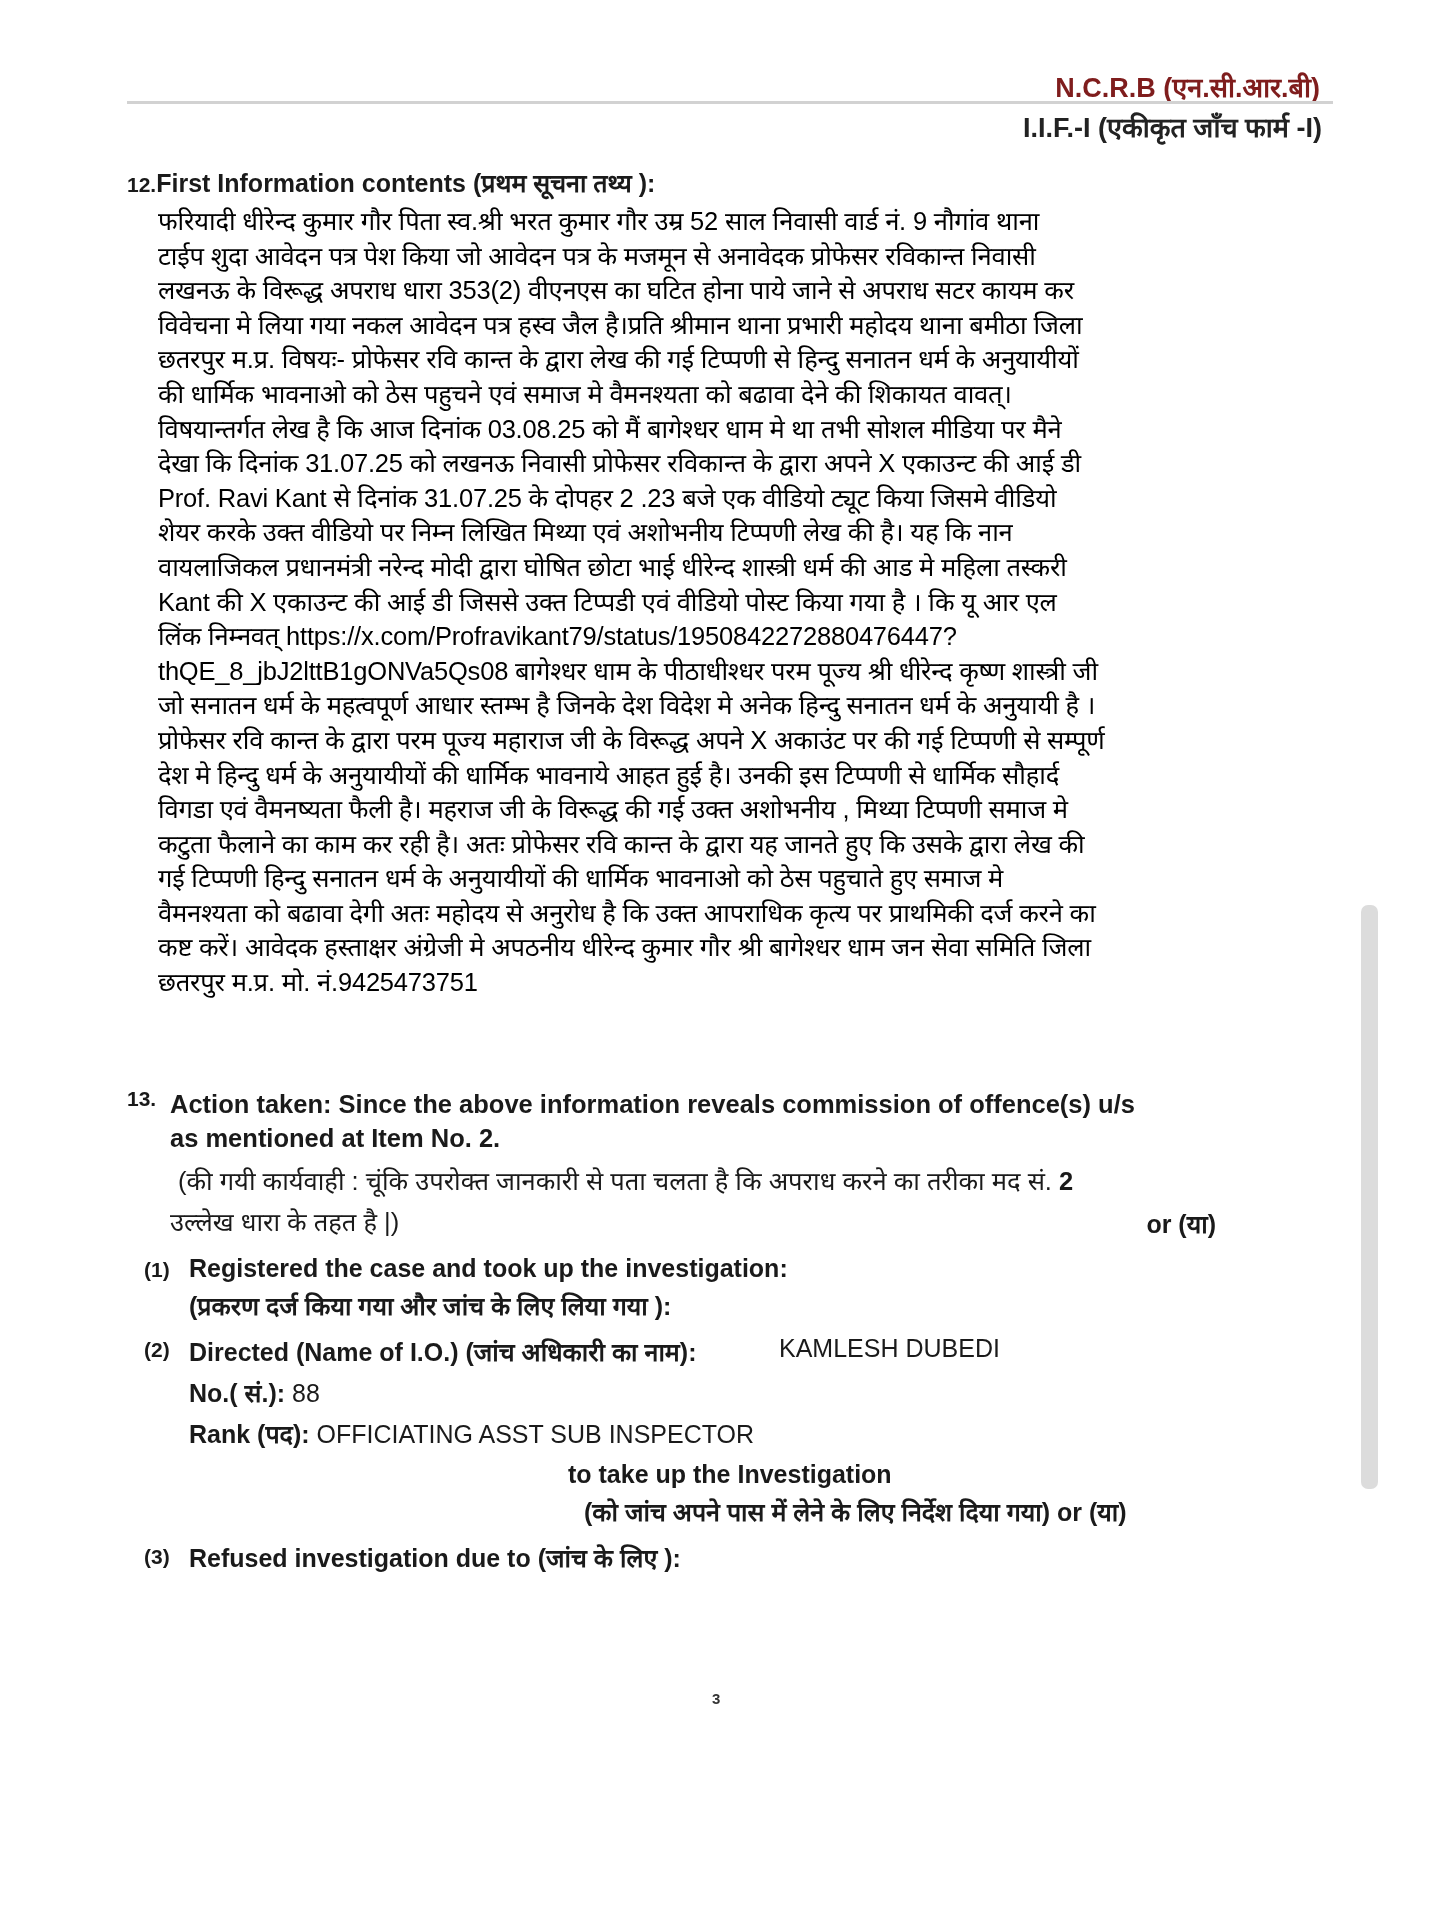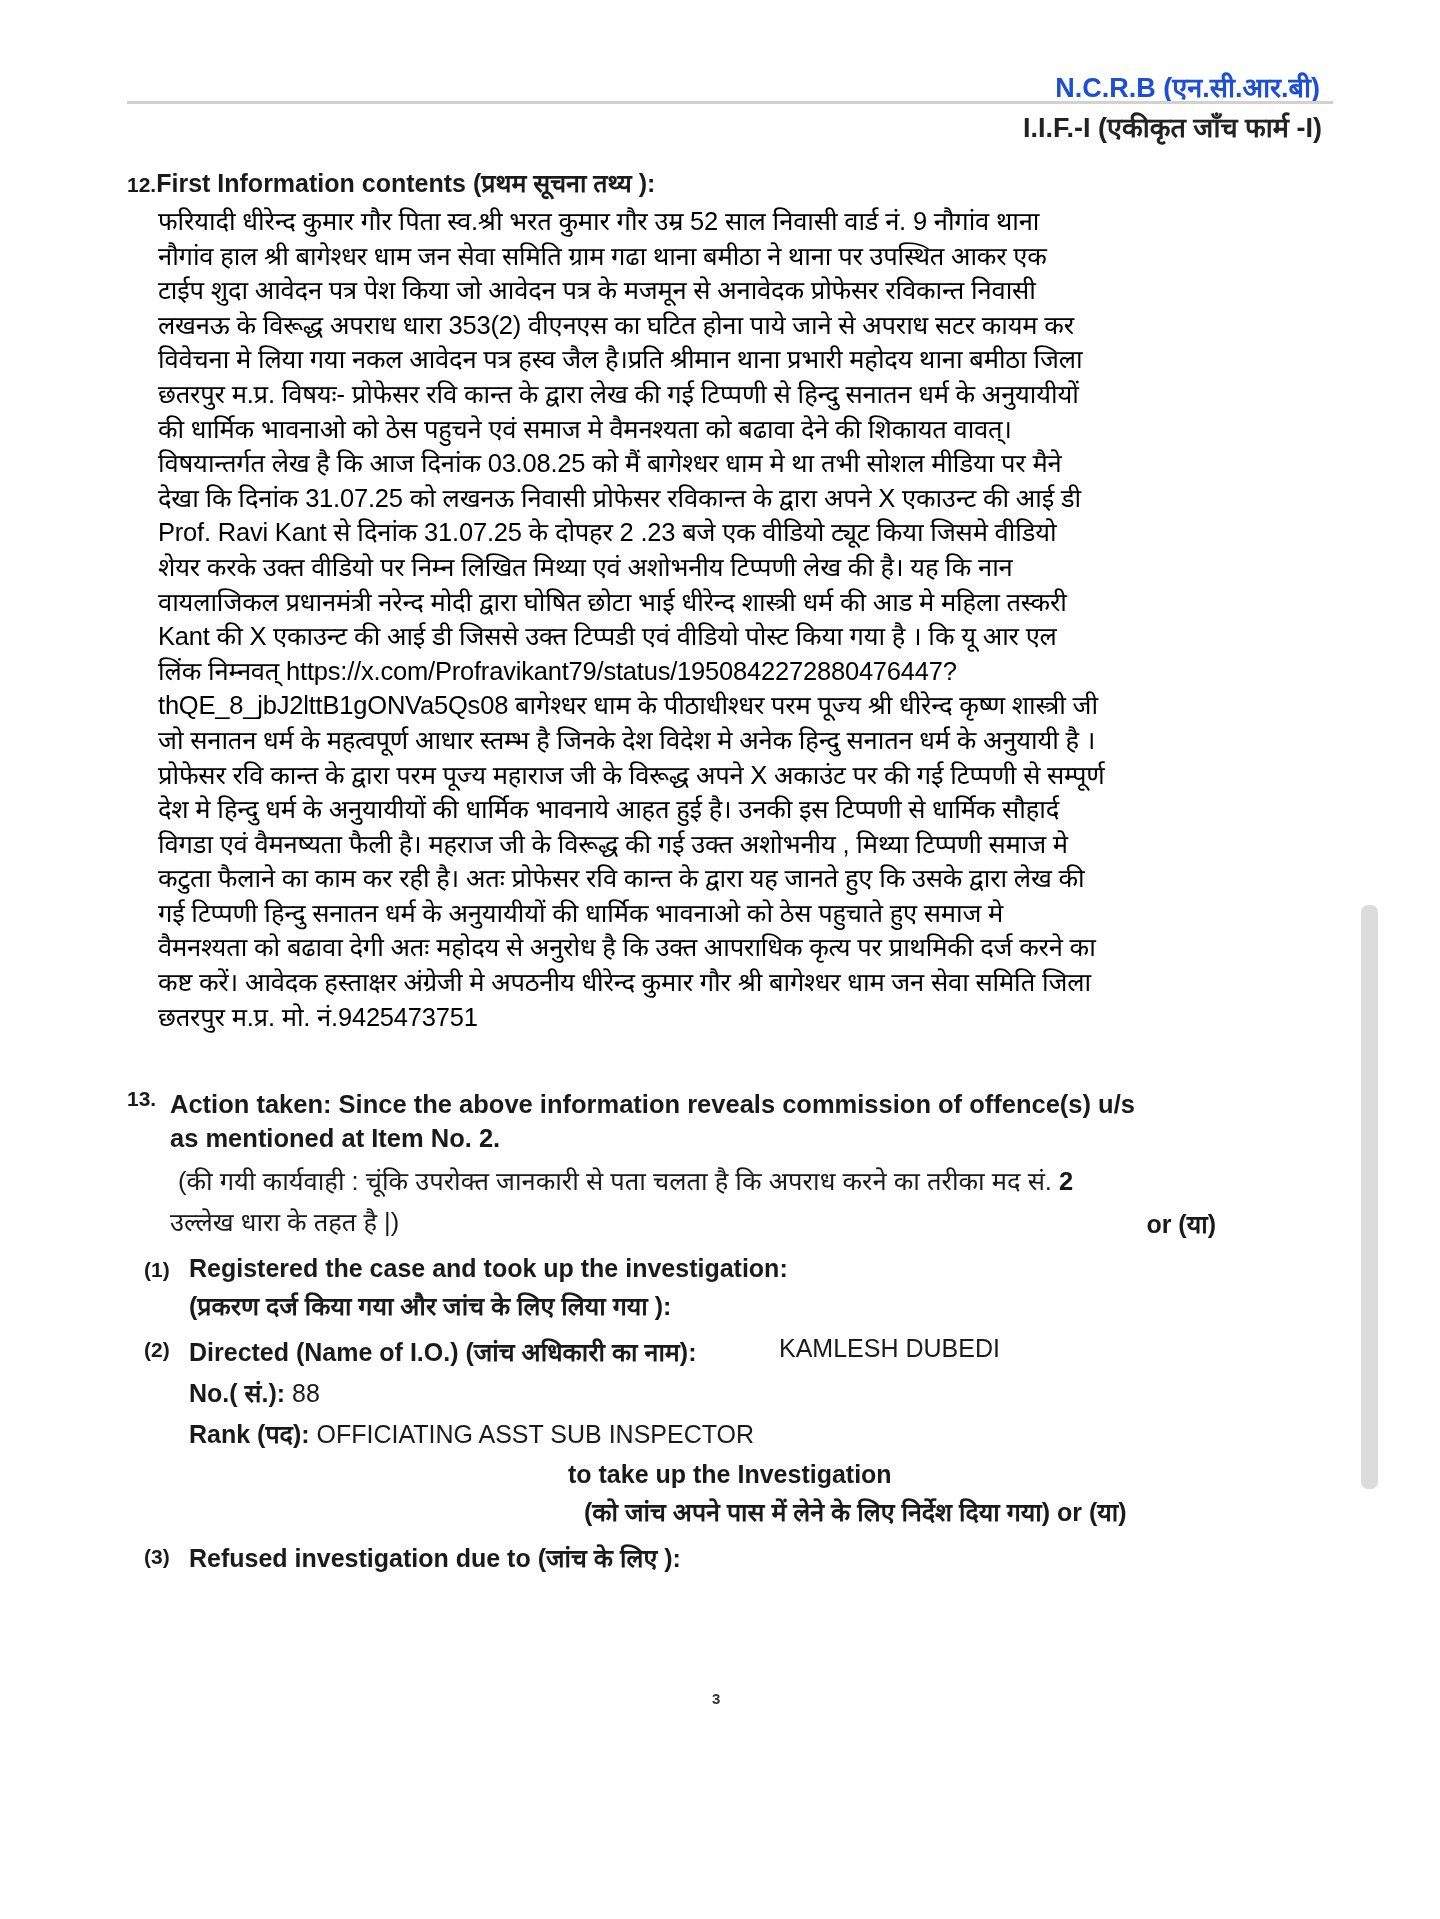--- a/index.html
+++ b/index.html
@@ -1,21 +1,21 @@
 <!DOCTYPE html>
 <html><head>
 <meta charset="utf-8">
 <style>
   html, body { margin: 0; padding: 0; background: #ffffff; }
   body {
     width: 1440px; height: 1919px; position: relative; overflow: hidden;
     font-family: "Liberation Sans", "DejaVu Sans", sans-serif; color: #1a1a1a;
   }
   .abs { position: absolute; white-space: nowrap; }
-  .hdr-top { right: 120px; top: 68px; font-size: 27px; font-weight: bold; color: #1d4ed8; }
+  .hdr-top { right: 120px; top: 68px; font-size: 27px; font-weight: bold; color: #7f1d1d; }
   .hdr-rule { left: 127px; top: 101px; width: 1206px; height: 3px; background: #d2d2d2; }
   .hdr-bot { right: 118px; top: 108px; font-size: 27px; font-weight: bold; color: #222; }
 
   .sec12-title { left: 127px; top: 165px; font-size: 25px; font-weight: bold; }
   .sec12-title .num { font-size: 21px; }
   .fir-body { position: absolute; left: 158px; top: 204px; width: 1030px; }
   .fir-line { font-size: 25.5px; line-height: 34.6px; white-space: nowrap; color: #000000; letter-spacing: -0.2px; }
 
   .sec13-num { left: 127px; top: 1087px; font-size: 21px; font-weight: bold; }
   .sec13-l1 { left: 170px; top: 1090px; font-size: 25.5px; font-weight: bold; }
@@ -53,21 +53,20 @@
 
 <div class="abs hdr-top">N.C.R.B (एन.सी.आर.बी)</div>
 <div class="abs hdr-rule"></div>
 <div class="abs hdr-bot">I.I.F.-I (एकीकृत जाँच फार्म -I)</div>
 
 <div class="abs sec12-title">
   <span class="num">12.</span><span>First Information contents (प्रथम सूचना तथ्य ):</span>
 </div>
 <div class="fir-body" id="fir-body">
     <div class="fir-line">फरियादी धीरेन्द कुमार गौर पिता स्व.श्री भरत कुमार गौर उम्र 52 साल निवासी वार्ड नं. 9 नौगांव थाना</div>
-    <div class="fir-line">नौगांव हाल श्री बागेश्धर धाम जन सेवा समिति ग्राम गढा थाना बमीठा ने थाना पर उपस्थित आकर एक</div>
     <div class="fir-line">टाईप शुदा आवेदन पत्र पेश किया जो आवेदन पत्र के मजमून से अनावेदक प्रोफेसर रविकान्त निवासी</div>
     <div class="fir-line">लखनऊ के विरूद्ध अपराध धारा 353(2) वीएनएस का घटित होना पाये जाने से अपराध सटर कायम कर</div>
     <div class="fir-line">विवेचना मे लिया गया नकल आवेदन पत्र हस्व जैल है।प्रति श्रीमान थाना प्रभारी महोदय थाना बमीठा जिला</div>
     <div class="fir-line">छतरपुर म.प्र. विषयः- प्रोफेसर रवि कान्त के द्वारा लेख की गई टिप्पणी से हिन्दु सनातन धर्म के अनुयायीयों</div>
     <div class="fir-line">की धार्मिक भावनाओ को ठेस पहुचने एवं समाज मे वैमनश्यता को बढावा देने की शिकायत वावत्।</div>
     <div class="fir-line">विषयान्तर्गत लेख है कि आज दिनांक 03.08.25 को मैं बागेश्धर धाम मे था तभी सोशल मीडिया पर मैने</div>
     <div class="fir-line">देखा कि दिनांक 31.07.25 को लखनऊ निवासी प्रोफेसर रविकान्त के द्वारा अपने X एकाउन्ट की आई डी</div>
     <div class="fir-line">Prof. Ravi Kant  से दिनांक 31.07.25 के दोपहर 2 .23 बजे एक वीडियो ट्यूट किया जिसमे वीडियो</div>
     <div class="fir-line">शेयर करके उक्त वीडियो पर निम्न लिखित मिथ्या एवं अशोभनीय टिप्पणी लेख की है। यह कि  नान</div>
     <div class="fir-line">वायलाजिकल प्रधानमंत्री नरेन्द मोदी द्वारा घोषित छोटा भाई धीरेन्द शास्त्री धर्म की आड मे महिला तस्करी</div>

